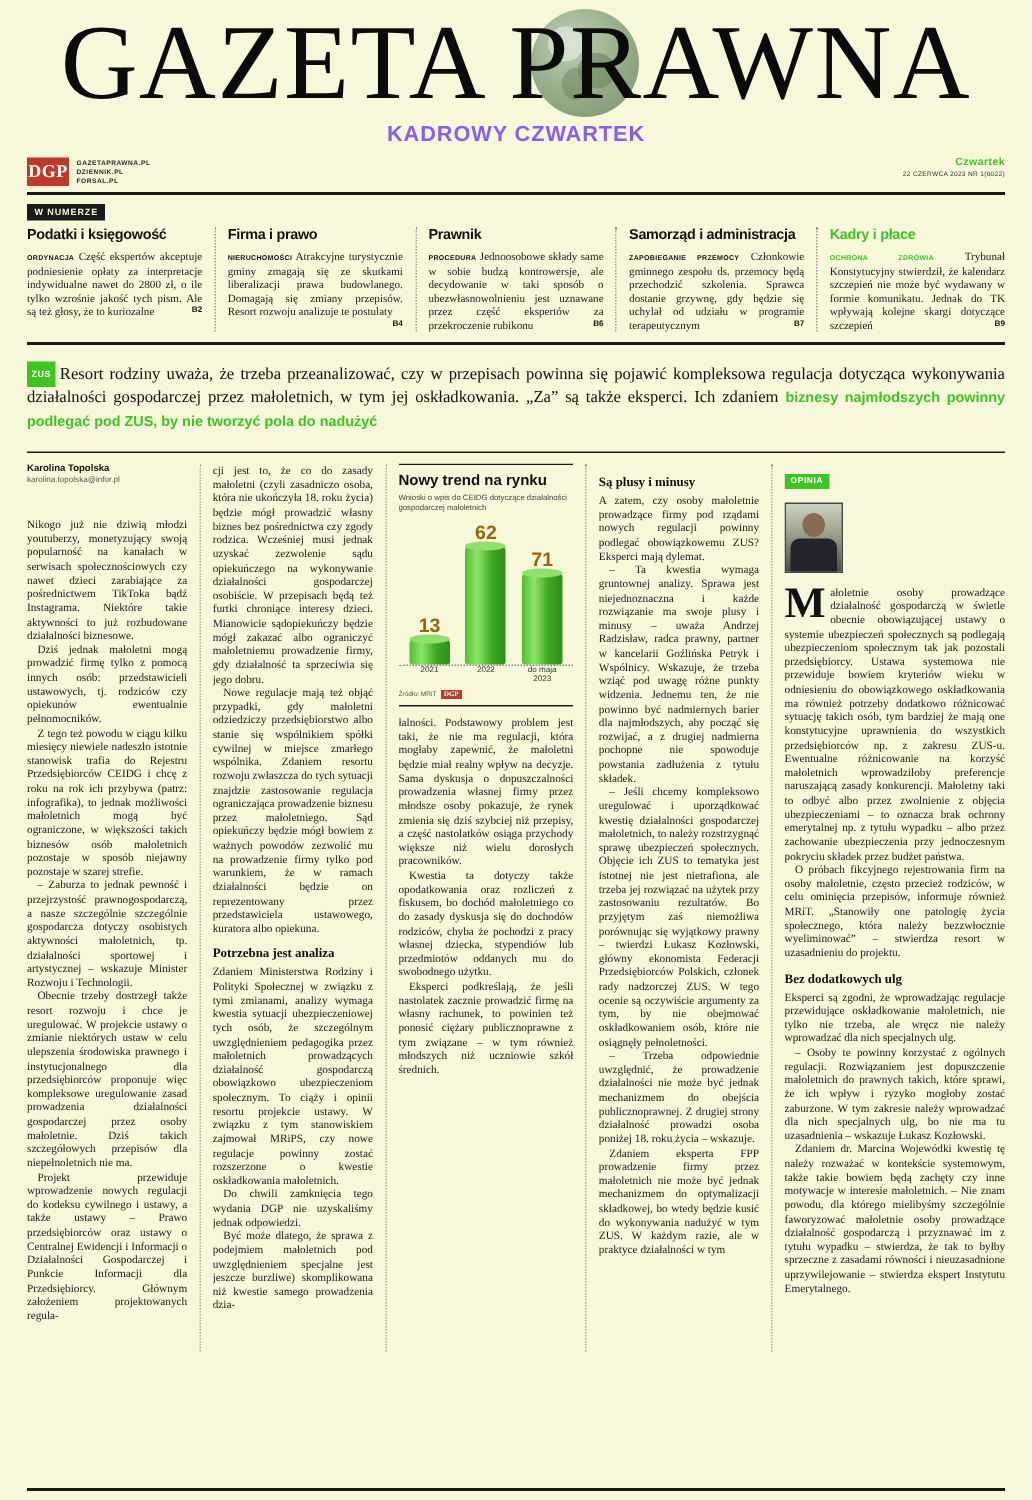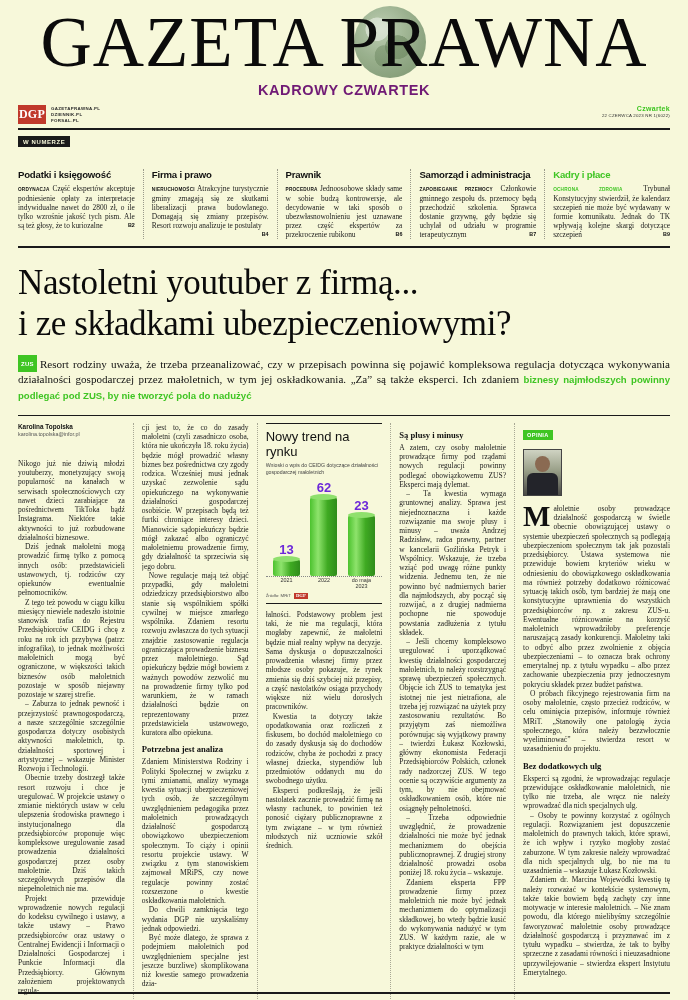--- a/index.html
+++ b/index.html
@@ -29,21 +29,21 @@
   }
   .wordmark{
     position:relative;z-index:2;text-align:center;
     font-family:"Liberation Serif", serif;
     font-size:71px;line-height:84px;letter-spacing:1px;
     color:#0b0b0b;white-space:nowrap;font-weight:400;
   }
   .kicker{
     text-align:center;font-family:"Liberation Sans", sans-serif;
     font-weight:bold;font-size:14.5px;letter-spacing:.6px;
-    color:#701a75;margin-top:-6px;
+    color:#8b5cf6;margin-top:-6px;
   }
 
   
   .infobar{display:flex;align-items:flex-start;justify-content:space-between;margin-top:7px;}
   .brandblock{display:flex;align-items:flex-start;gap:5px;}
   .dgp{
     width:28px;height:19px;background:#c0392b;color:#fff;
     font-family:"Liberation Serif", serif;font-weight:bold;font-size:12px;
     display:flex;align-items:center;justify-content:center;letter-spacing:.3px;
   }
@@ -55,21 +55,21 @@
   .datefull{font-family:"Liberation Sans", sans-serif;font-size:4.4px;color:#333;
     letter-spacing:.2px;margin-top:1px;}
   .rule{height:2px;background:#1a1a1a;margin-top:3px;}
 
   
   .innumber{display:inline-block;background:#1a1a1a;color:#f7f8da;
     font-family:"Liberation Sans", sans-serif;font-weight:bold;font-size:6px;
     letter-spacing:.6px;padding:2.5px 5px;margin-top:4px;}
 
   
-  .teasers{display:flex;margin-top:21px;border-bottom:2px solid #1a1a1a;padding-bottom:7px;}
+  .teasers{display:flex;margin-top:3px;border-bottom:2px solid #1a1a1a;padding-bottom:7px;}
   .teaser{flex:1;padding:0 8px;border-left:1px dotted #9a9a8a;}
   .teaser:first-child{border-left:none;padding-left:0;}
   .teaser:last-child{padding-right:0;}
   .t-head{font-family:"Liberation Sans", sans-serif;font-weight:bold;font-size:9.6px;
     color:#111;margin-bottom:4px;letter-spacing:-.2px;}
   .t-head.green{color:#3fc523;}
   .t-body{font-size:7.4px;line-height:9.1px;text-align:justify;color:#1a1a1a;}
   .t-tag{font-family:"Liberation Sans", sans-serif;font-weight:bold;font-size:4.7px;
     letter-spacing:.2px;text-transform:uppercase;color:#111;}
   .t-tag.green{color:#3fc523;}
@@ -100,29 +100,29 @@
   .p{font-size:7.5px;line-height:9.25px;text-align:justify;color:#1a1a1a;margin:0;}
   .p.first{margin-top:22px;font-family:Liberation Serif, serif;}
   .p.ind{text-indent:7px;}
   .sub{font-family:"Liberation Sans", sans-serif;font-weight:bold;font-size:8px;
     color:#111;margin:7px 0 3px;}
   .sub.serif{font-family:"Liberation Serif", serif;font-weight:bold;font-size:8.6px;}
 
   
   .chartbox{border-top:1px solid #1a1a1a;border-bottom:1px solid #1a1a1a;
     padding:5px 0 4px;margin-bottom:6px;}
-  .chart-title{font-family:"Liberation Sans", sans-serif;font-weight:normal;font-size:13px;color:#111;}
+  .chart-title{font-family:"Liberation Sans", sans-serif;font-weight:bold;font-size:10px;color:#111;}
   .chart-sub{font-family:"Liberation Sans", sans-serif;font-size:5.2px;line-height:7px;
     color:#444;margin-top:3px;}
   .plot{position:relative;height:108px;margin-top:6px;}
   .bars{position:absolute;bottom:14px;left:2px;right:2px;height:92px;
     display:flex;align-items:flex-end;justify-content:space-around;}
   .bar-wrap{width:27px;text-align:center;position:relative;}
   .bar-val{font-family:"Liberation Sans", sans-serif;font-weight:bold;font-size:13px;
-    color:#6d28d9;margin-bottom:2px;}
+    color:#a16207;margin-bottom:2px;}
   .bar{width:27px;margin:0 auto;border-radius:3px 3px 2px 2px;position:relative;
     background:linear-gradient(90deg,#4cc22e 0%, #8ee36c 30%, #3faa22 65%, #2f8c1b 100%);}
   .bar:before{content:"";position:absolute;top:-3px;left:0;width:27px;height:6px;
     border-radius:50%;background:#8fe06d;}
   .axis{position:absolute;bottom:13px;left:0;right:0;border-top:1px dotted #888;}
   .xlabels{position:absolute;bottom:0;left:2px;right:2px;display:flex;justify-content:space-around;}
   .xlab{width:27px;text-align:center;font-family:"Liberation Sans", sans-serif;
     font-size:5.4px;line-height:6.6px;color:#333;}
   .srcline{display:flex;align-items:center;gap:3px;margin-top:3px;}
   .srctxt{font-family:"Liberation Sans", sans-serif;font-size:4.4px;color:#555;}
@@ -218,24 +218,20 @@
       <div class="t-head green">Kadry i płace</div>
       <div class="t-body">
         <span class="t-tag green">OCHRONA ZDROWIA</span>
         <span>Trybunał Konstytucyjny stwierdził, że kalendarz szczepień nie może być wydawany w formie komunikatu. Jednak do TK wpływają kolejne skargi dotyczące szczepień</span>
         <span class="t-page">B9</span>
       </div>
     </div>
   </div>
 
   
-  <div class="headline">
-    <div>Nastoletni youtuber z firmą...</div>
-    <div>i ze składkami ubezpieczeniowymi?</div>
-  </div>
 
   
   <div class="lead">
     <span class="zustag">ZUS</span><span>Resort rodziny uważa, że trzeba przeanalizować, czy w przepisach powinna się pojawić kompleksowa regulacja dotycząca wykonywania działalności gospodarczej przez małoletnich, w tym jej oskładkowania. „Za” są także eksperci. Ich zdaniem</span>
     <span class="lead-green">biznesy najmłodszych powinny podlegać pod ZUS, by nie tworzyć pola do nadużyć</span>
   </div>
 
   
   <div class="cols">
 
@@ -267,21 +263,21 @@
           <div class="bars">
             <div class="bar-wrap">
               <div class="bar-val">13</div>
               <div class="bar" style="height:17px"></div>
             </div>
             <div class="bar-wrap">
               <div class="bar-val">62</div>
               <div class="bar" style="height:79px"></div>
             </div>
             <div class="bar-wrap">
-              <div class="bar-val">23</div>
+              <div class="bar-val">71</div>
               <div class="bar" style="height:61px"></div>
             </div>
           </div>
           <div class="axis"></div>
           <div class="xlabels">
             <div class="xlab">2021</div>
             <div class="xlab">2022</div>
             <div class="xlab">do maja 2023</div>
           </div>
         </div>

